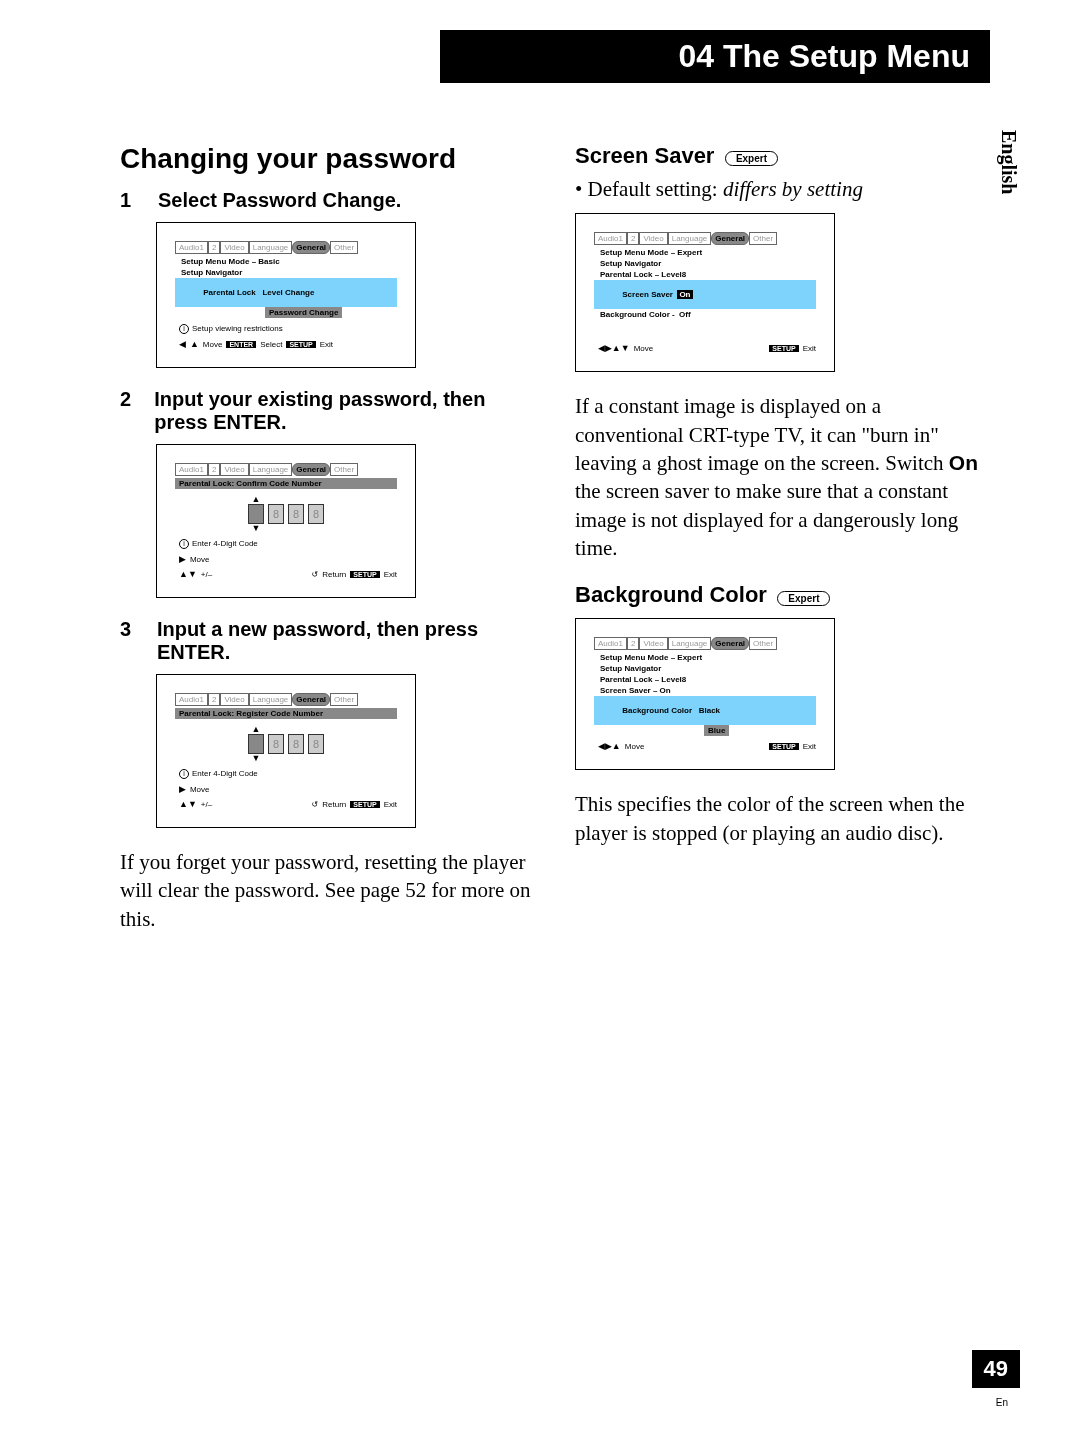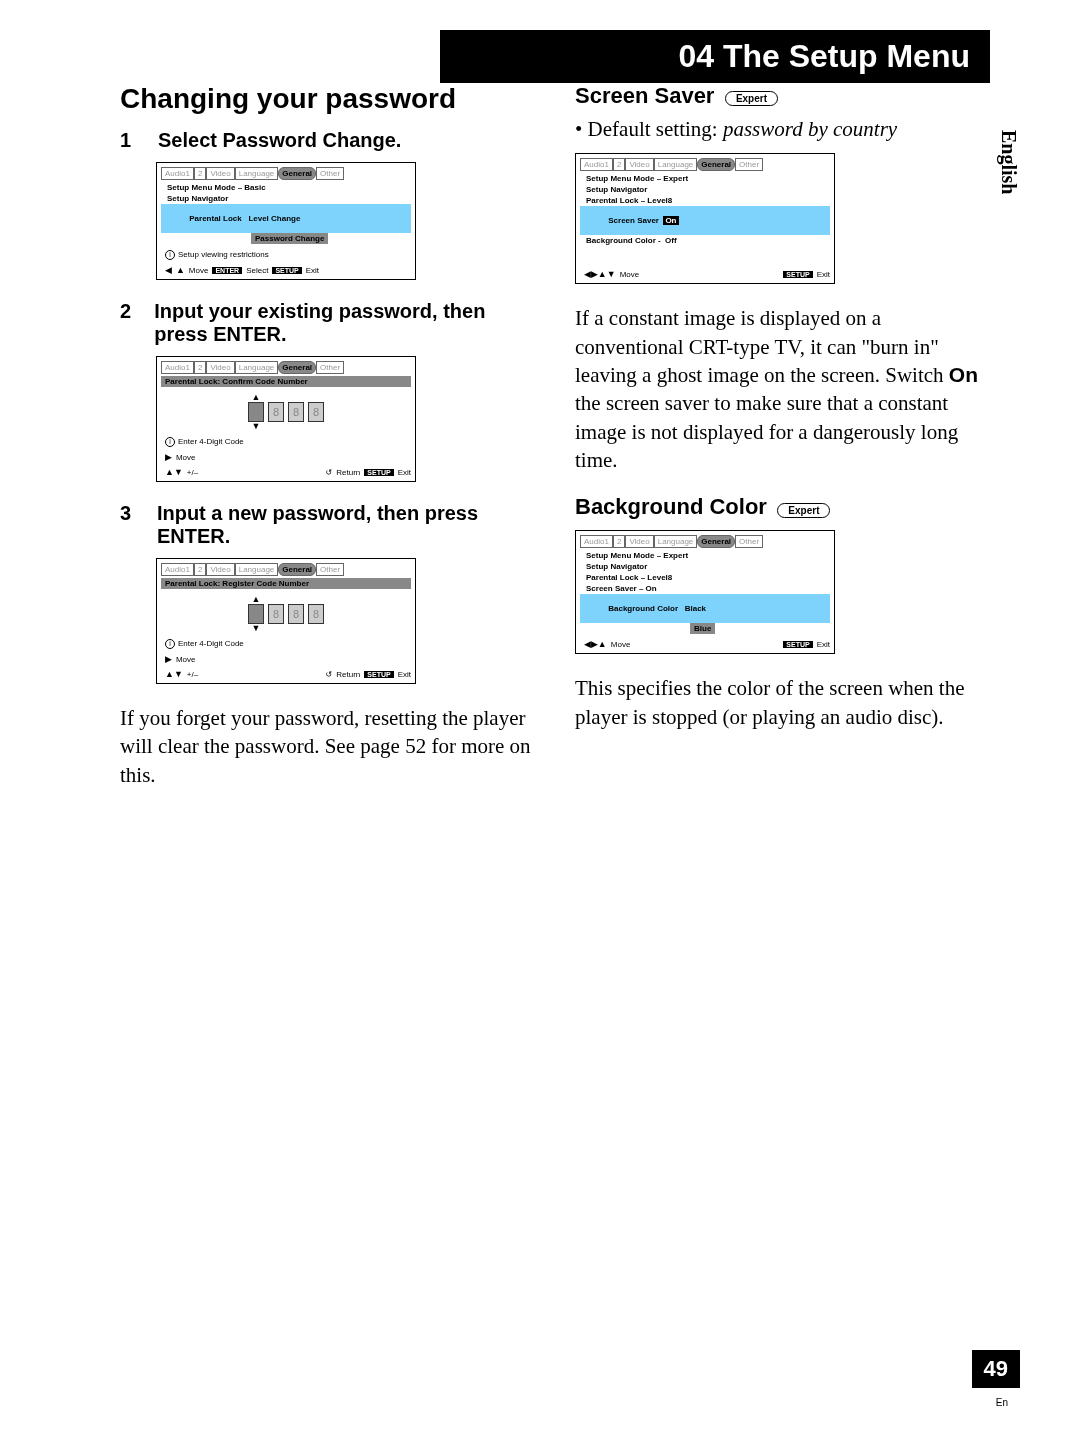--- a/index.html
+++ b/index.html
@@ -17,20 +17,21 @@
     box-sizing: border-box;
     width: 1080px;
   }
   .chapter-bar {
     background: #000;
     color: #fff;
     font-size: 32px;
     font-weight: bold;
     padding: 8px 20px 8px 20px;
     margin-left: 320px;
+    margin-bottom: 60px;
     text-align: right;
   }
   .columns {
     display: flex;
     gap: 40px;
     justify-content: center;
   }
   .col {
     flex: 1;
     min-width: 0;
@@ -53,21 +54,21 @@
     font-size: 20px;
     font-weight: bold;
   }
   .num-step .num { width: 20px; }
   .screenshot-box {
     border: 1px solid #000;
     width: 260px;
     margin: 10px 12px 20px 36px;
     font-size: 9px;
     font-family: Arial, sans-serif;
-    padding: 4px;
+    padding: 18px;
     box-sizing: border-box;
   }
   .tabs-row {
     display: flex;
     gap: 0;
     font-size: 8px;
     margin-bottom: 2px;
   }
   .tab {
     border: 1px solid #666;
@@ -333,21 +334,21 @@
 
       <p class="body-text">If you forget your password, resetting the player will clear the password. See page 52 for more on this.</p>
     </div>
 
     <div class="col">
       <div>
         <h3 class="sub-title">Screen Saver</h3>
         <span class="expert-pill">Expert</span>
       </div>
       <p class="body-text bullet" style="margin:6px 0 10px 0;">
-        <span>Default setting: </span><span class="italic">password by country</span>
+        <span>Default setting: </span><span class="italic">differs by setting</span>
       </p>
 
       <div class="screenshot-box" style="margin-left:0">
         <div class="tabs-row">
           <span class="tab">Audio1</span>
           <span class="tab">2</span>
           <span class="tab">Video</span>
           <span class="tab">Language</span>
           <span class="tab active">General</span>
           <span class="tab">Other</span>

